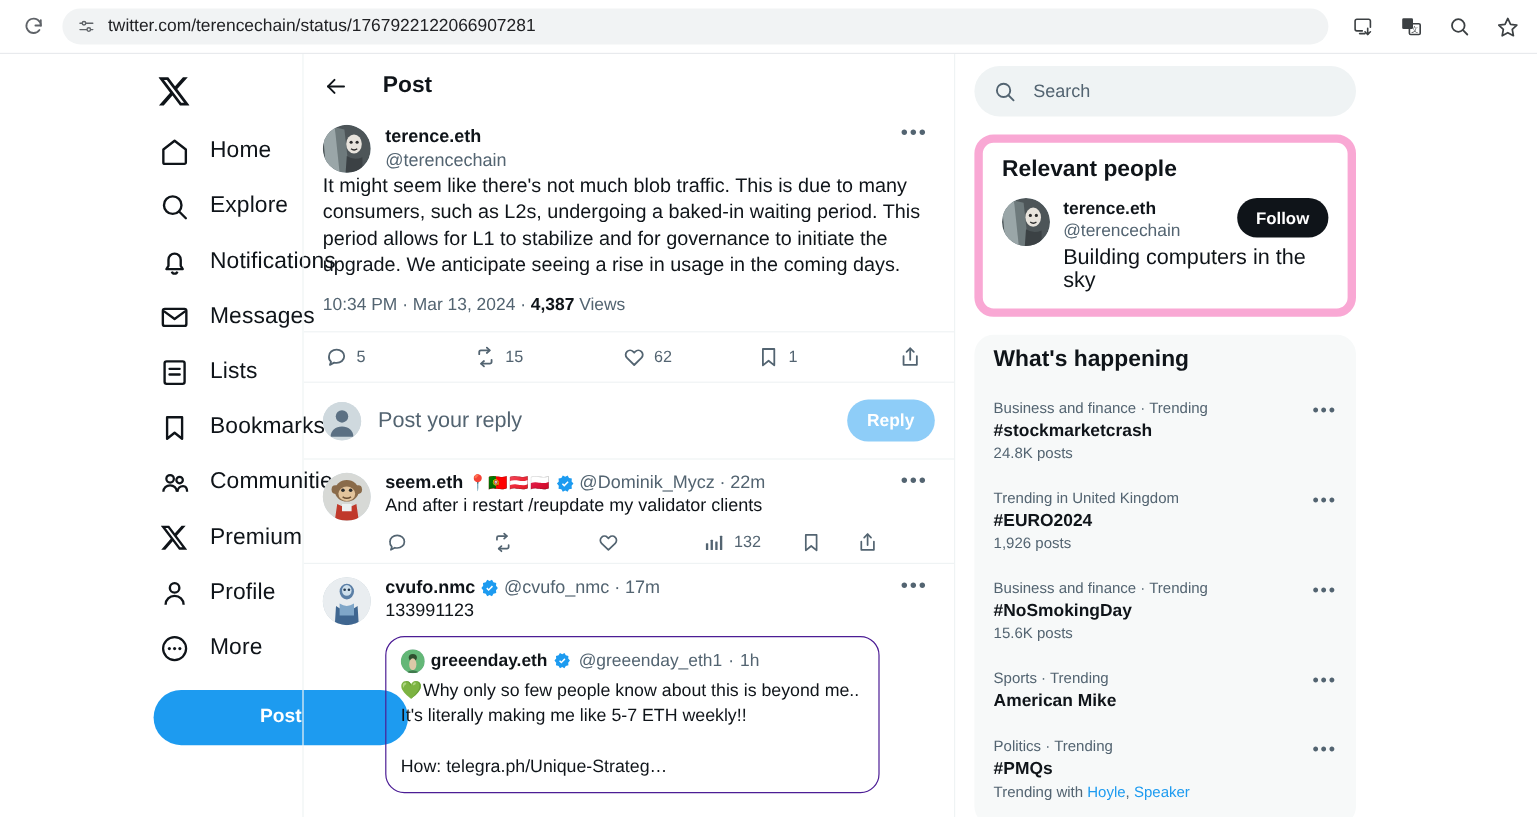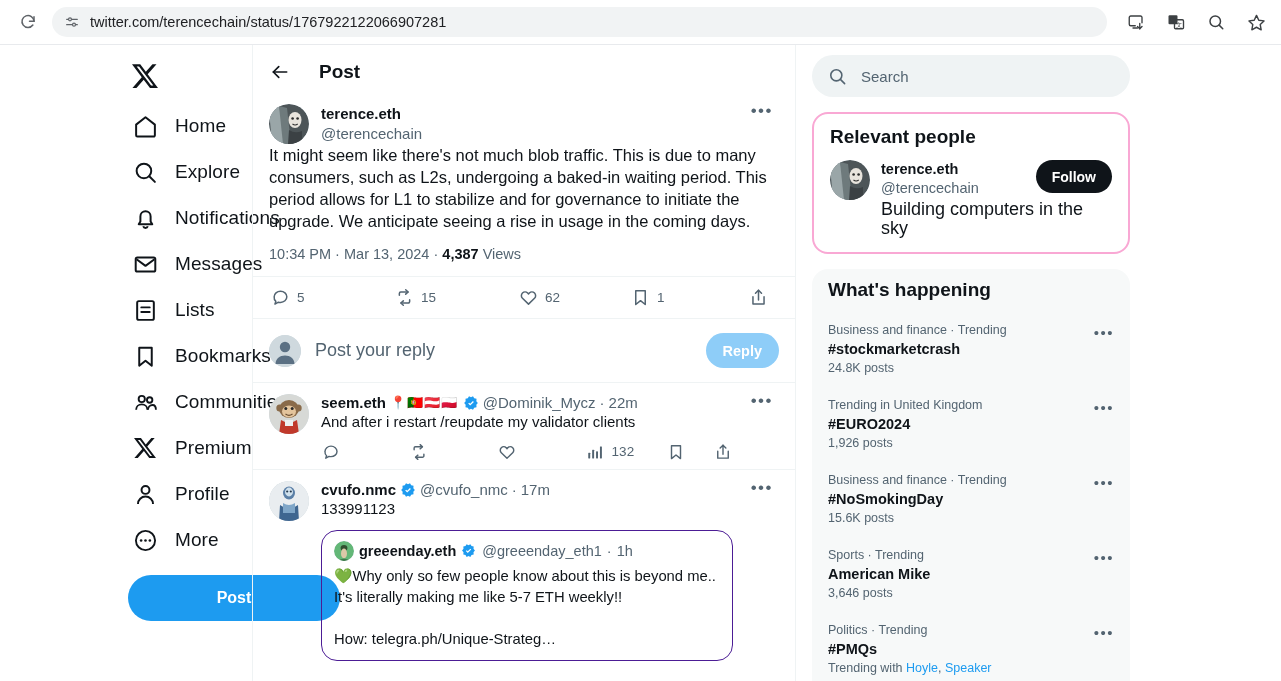--- a/index.html
+++ b/index.html
@@ -169,21 +169,21 @@
   }
   .search-box .s-ico { color: #536471; display: flex; flex: none; }
   .search-input {
     border: none; background: transparent; outline: none;
     font-size: 15px; color: #0f1419; width: 100%;
     font-family: "Liberation Sans", sans-serif;
   }
   .search-input::placeholder { color: #536471; }
 
   .card {
-    border: 2px solid #f9a8d4; border-radius: 16px;
+    border: 7px solid #f9a8d4; border-radius: 16px;
     margin-top: 15px; padding: 12px 16px 14px 16px;
   }
   .card-title { font-size: 19px; font-weight: bold; margin-bottom: 12px; }
   .person { display: flex; align-items: flex-start; gap: 11px; }
   .person-info { flex: 1 1 auto; min-width: 0; }
   .person-name { font-size: 14.5px; font-weight: bold; line-height: 19px; }
   .person-handle { font-size: 14.5px; color: #536471; line-height: 19px; }
   .person-bio { font-size: 18px; color: #0f1419; margin-top: 0; line-height: 19px; }
   .follow-btn {
     background: #0f1419; color: #fff; border: none;
@@ -698,21 +698,20 @@
           <div class="trend-name">#NoSmokingDay</div>
           <div class="trend-count">15.6K posts</div>
         </div>
         <span class="trend-dots">•••</span>
       </div>
 
       <div class="trend">
         <div class="trend-main">
           <div class="trend-cat">Sports · Trending</div>
           <div class="trend-name">American Mike</div>
-          <div class="trend-count">3,646 posts</div>
         </div>
         <span class="trend-dots">•••</span>
       </div>
 
       <div class="trend">
         <div class="trend-main">
           <div class="trend-cat">Politics · Trending</div>
           <div class="trend-name">#PMQs</div>
           <div class="trend-count"><span>Trending with </span><a href="#">Hoyle</a><span>, </span><a href="#">Speaker</a></div>
         </div>

